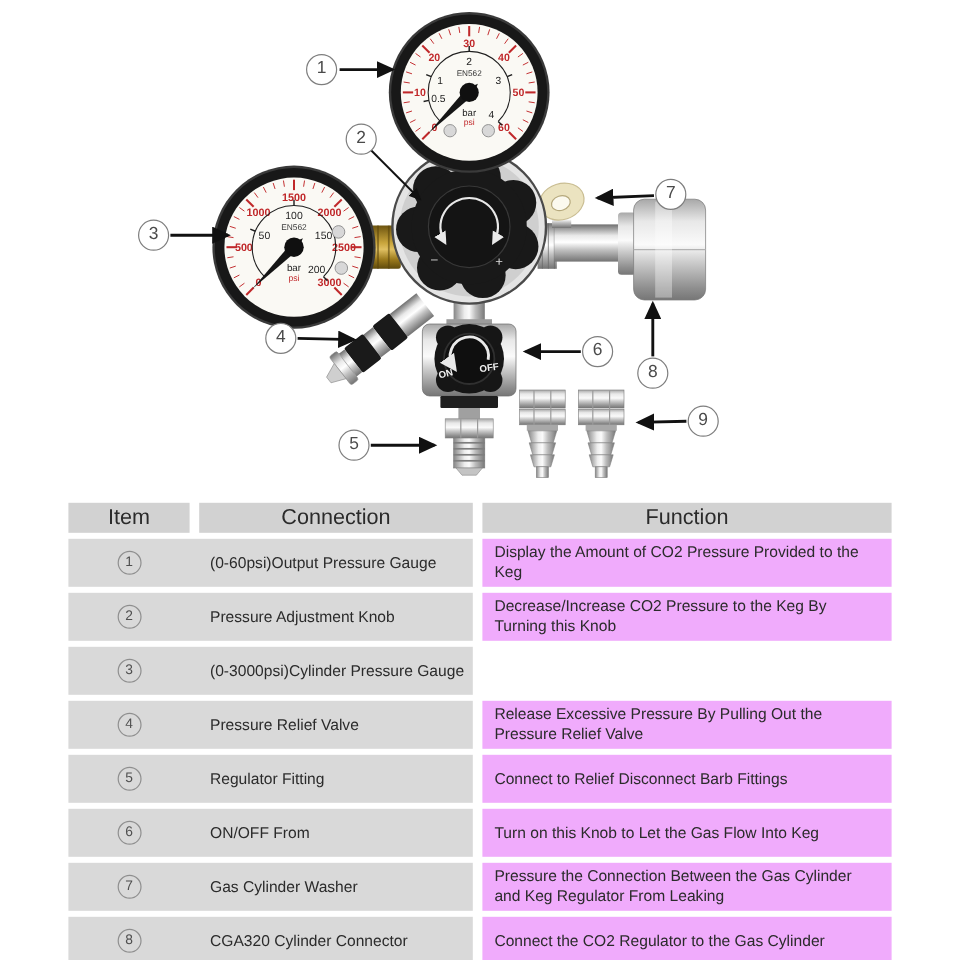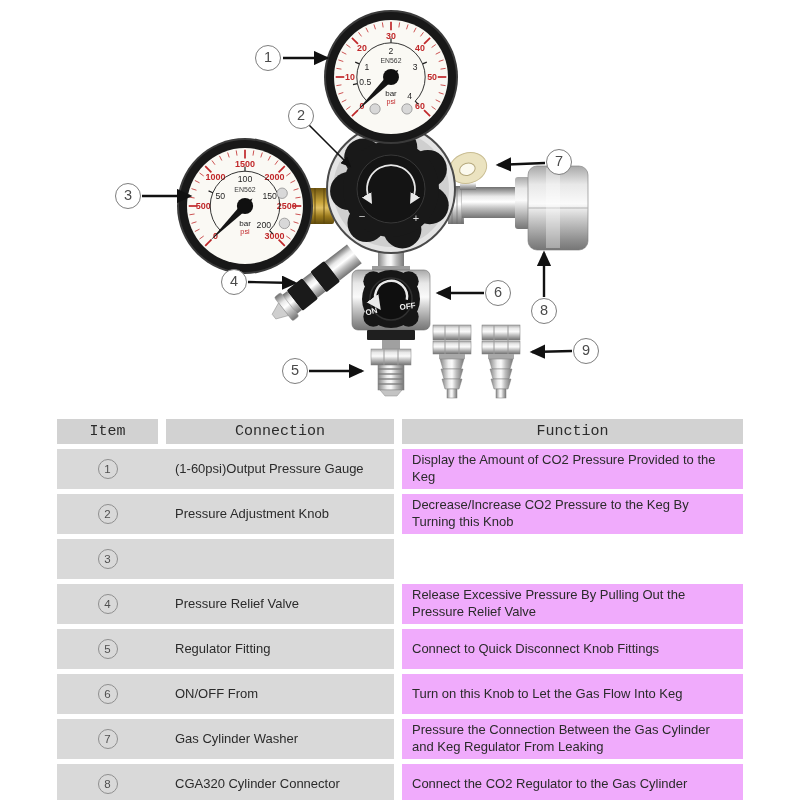--- a/index.html
+++ b/index.html
@@ -7,21 +7,21 @@
          font-family:"Liberation Sans",sans-serif;overflow:hidden;}
   #product-svg{position:absolute;left:0;top:0;display:block;}
   svg text{font-family:"Liberation Sans",sans-serif;}
 
   .callout{position:absolute;width:26px;height:26px;box-sizing:border-box;
            border:1.5px solid #7e7e7e;border-radius:50%;background:#ffffff;
            color:#4a4a4a;font-size:14.5px;line-height:23px;text-align:center;z-index:5;}
 
   #parts-table{position:absolute;left:57px;top:419px;width:686px;color:#2b2b2b;}
   .thead{display:flex;gap:8px;height:25px;}
-  .th{background:#d2d2d2;display:flex;align-items:center;justify-content:center;font-size:15px;font-family:Liberation Mono, monospace;}
+  .th{background:#d2d2d2;display:flex;align-items:center;justify-content:center;font-size:18px;}
   .th-item{width:101px;}
   .th-desc{width:228px;}
   .th-func{flex:1;text-align:right;}
   .trow{display:flex;gap:8px;margin-top:5px;}
   .cell-a{width:337px;background:#d9d9d9;display:flex;align-items:center;min-height:30px;padding:5px 0;box-sizing:content-box;}
   .item-box{width:101px;display:flex;justify-content:center;flex:none;}
   .num-circle{width:20px;height:20px;box-sizing:border-box;border:1px solid #8f8f8f;border-radius:50%;
               font-size:11.5px;line-height:18px;text-align:center;color:#4f4f4f;}
   .desc-text{width:212px;padding-left:17px;font-size:13px;line-height:1.25;}
   .cell-b{flex:1;background:#f0abfc;display:flex;align-items:center;padding:2px 10px;
@@ -342,57 +342,58 @@
       <div class="th th-item">Item</div>
       <div class="th th-desc">Connection</div>
       <div class="th th-func">Function</div>
     </div>
 
     <div class="trow">
       <div class="cell-a">
           <span class="item-box">
             <span class="num-circle">1</span>
           </span>
-          <span class="desc-text">(1-60psi)Output Pressure Gauge</span>
+          <span class="desc-text">(0-60psi)Output Pressure Gauge</span>
         </div>
       <div class="cell-b">Display the Amount of CO2 Pressure Provided to the Keg</div>
     </div>
     <div class="trow">
       <div class="cell-a">
           <span class="item-box">
             <span class="num-circle">2</span>
           </span>
           <span class="desc-text">Pressure Adjustment Knob</span>
         </div>
       <div class="cell-b">Decrease/Increase CO2 Pressure to the Keg By Turning this Knob</div>
     </div>
     <div class="trow">
       <div class="cell-a">
           <span class="item-box">
             <span class="num-circle">3</span>
           </span>
+          <span class="desc-text">(0-3000psi)Cylinder Pressure Gauge</span>
         </div>
     </div>
     <div class="trow">
       <div class="cell-a">
           <span class="item-box">
             <span class="num-circle">4</span>
           </span>
           <span class="desc-text">Pressure Relief Valve</span>
         </div>
       <div class="cell-b">Release Excessive Pressure By Pulling Out the Pressure Relief Valve</div>
     </div>
     <div class="trow">
       <div class="cell-a">
           <span class="item-box">
             <span class="num-circle">5</span>
           </span>
           <span class="desc-text">Regulator Fitting</span>
         </div>
-      <div class="cell-b">Connect to Quick Disconnect Knob Fittings</div>
+      <div class="cell-b">Connect to Relief Disconnect Barb Fittings</div>
     </div>
     <div class="trow">
       <div class="cell-a">
           <span class="item-box">
             <span class="num-circle">6</span>
           </span>
           <span class="desc-text">ON/OFF From</span>
         </div>
       <div class="cell-b">Turn on this Knob to Let the Gas Flow Into Keg</div>
     </div>

